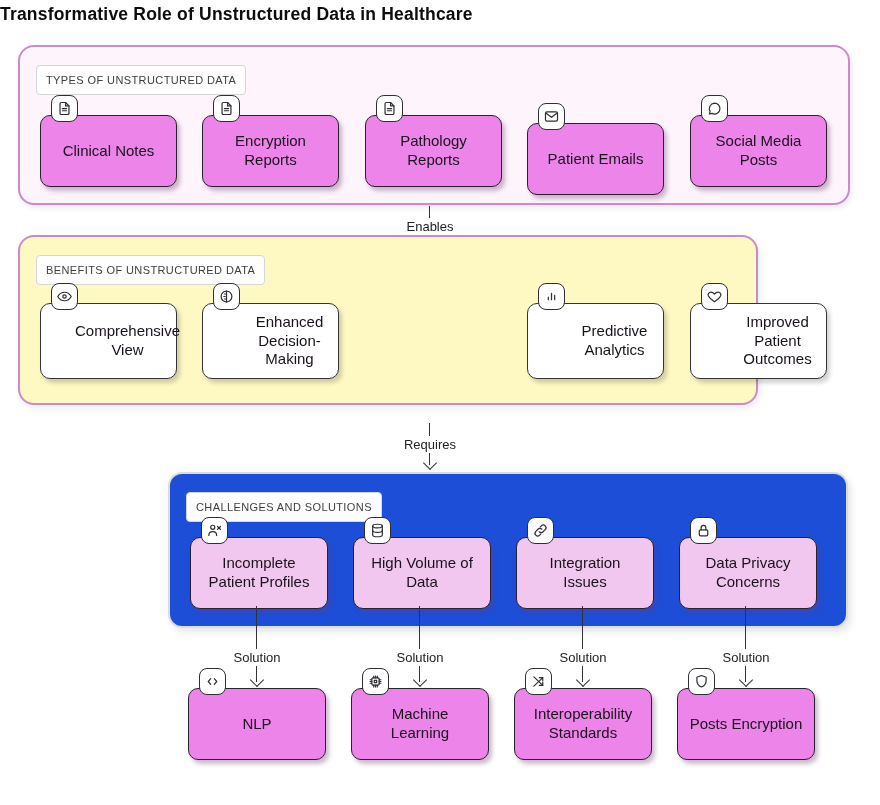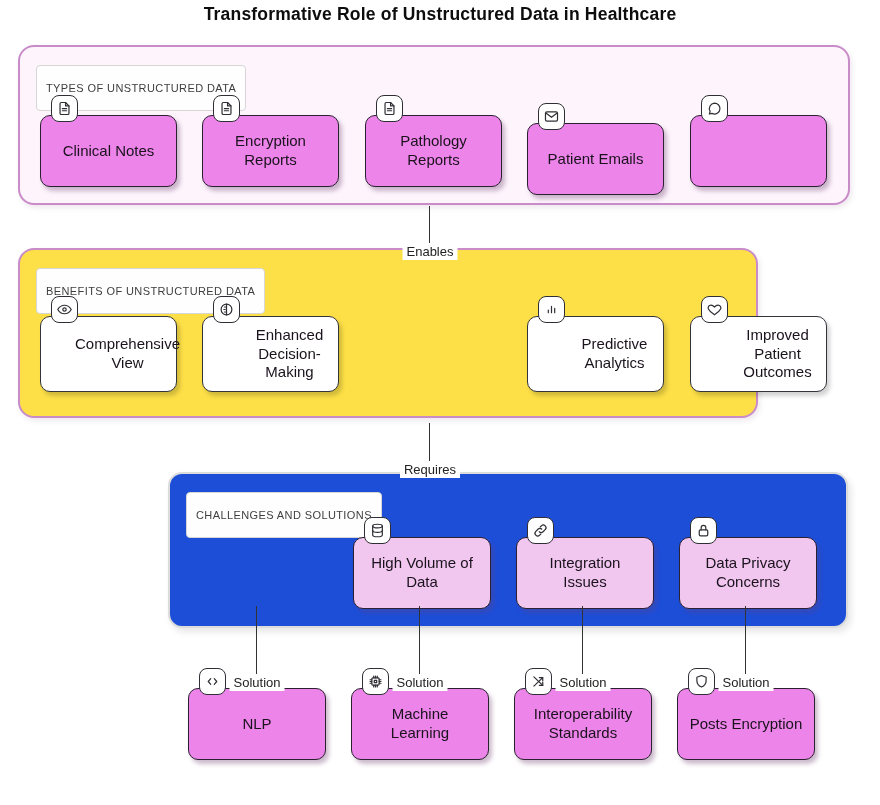--- a/index.html
+++ b/index.html
@@ -1,29 +1,29 @@
 <!DOCTYPE html>
 <html><head>
 <meta charset="utf-8">
 <style>
   html,body{margin:0;padding:0;background:#ffffff;}
   .page{position:relative;width:880px;height:805px;background:#ffffff;
         font-family:"Liberation Sans","DejaVu Sans",sans-serif;overflow:hidden;}
-  .title{position:absolute;top:4px;left:0;right:0;text-align:center;
+  .title{position:absolute;top:4px;left:0;right:0;
          font-size:17.5px;font-weight:600;color:#0d0d0d;letter-spacing:.2px;}
 
   
   .section{position:absolute;box-sizing:border-box;border-radius:16px;}
   .sec-pink{border:2px solid #c98cc9;box-shadow:2px 3px 5px rgba(120,70,120,.12);}
   .sec1{left:18px;top:45px;width:832px;height:160px;background:#fdf4fc;}
-  .sec2{left:18px;top:248px;width:740px;height:170px;background:#fde047;}
+  .sec2{left:18px;top:235px;width:740px;height:170px;background:#fef9c3;}
   .sec3{left:168px;top:472px;width:680px;height:156px;background:#1d4ed8;
         border:2px solid #dcdcdc;border-radius:14px;box-shadow:3px 4px 7px rgba(0,0,0,.10);}
   .sec-label{position:absolute;left:16px;top:18px;background:#fefefe;border:1px solid #d6d6d6;
-             border-radius:4px;padding:16px 9px;font-size:11px;color:#3e3e3e;letter-spacing:.4px;}
+             border-radius:4px;padding:8px 9px;font-size:11px;color:#3e3e3e;letter-spacing:.4px;}
 
   
   .node{position:absolute;box-sizing:border-box;width:137px;height:72px;
         border:1.6px solid #2a2130;border-radius:10px;
         display:flex;align-items:center;justify-content:center;text-align:center;
         padding:6px 10px;font-size:15px;line-height:1.25;color:#1a121c;}
   .magenta{background:#ec84e9;box-shadow:3px 4px 4px rgba(110,60,110,.35);}
   .whitebox{background:#ffffff;border-color:#33333a;box-shadow:3px 4px 4px rgba(0,0,0,.18);padding-left:48px;}
   .lightpink{background:#f1c6ef;box-shadow:3px 4px 4px rgba(110,60,110,.28);}
   .h76{height:76px;}
@@ -36,21 +36,21 @@
   .badge svg{width:17px;height:17px;stroke:#2e2e34;fill:none;
              stroke-width:1.7;stroke-linecap:round;stroke-linejoin:round;}
 
   
   .varrow{position:absolute;width:14px;}
   .varrow .line{position:absolute;left:6.2px;top:0;bottom:4px;width:0;border-left:1.7px solid #333;}
   .varrow .chev{position:absolute;left:2.2px;bottom:1px;width:9px;height:9px;
                 border-left:1.7px solid #333;border-bottom:1.7px solid #333;
                 transform:rotate(-45deg);transform-origin:center;}
   .edge-label{position:absolute;transform:translateX(-50%);background:#ffffff;
-              padding:1px 4px;font-size:13px;color:#222;white-space:nowrap;z-index:5;margin-top:25px;}
+              padding:1px 4px;font-size:13px;color:#222;white-space:nowrap;z-index:5;}
 </style>
 </head>
 <body>
 
 <div class="page">
   <div class="title">Transformative Role of Unstructured Data in Healthcare</div>
 
   <div class="section sec-pink sec1">
     <div class="sec-label">TYPES OF UNSTRUCTURED DATA</div>
 
@@ -96,20 +96,21 @@
       </span>
       <span>Patient Emails</span>
     </div>
 
     <div class="node magenta" style="left:670px;top:68px">
       <span class="badge">
         <svg viewBox="0 0 24 24">
             <path d="M12 4.5a7.7 7.7 0 0 1 7.7 7.7A7.7 7.7 0 0 1 8.5 18.9L4.8 19.8l1-3.7A7.7 7.7 0 0 1 12 4.5z"></path>
           </svg>
       </span>
+      <span>Social Media Posts</span>
     </div>
   </div>
 
   <div class="varrow" style="left:423px;top:206px;height:44px;">
     <div class="line"></div>
       <div class="chev"></div>
   </div>
   <div class="edge-label" style="left:430px;top:218px;">Enables</div>
 
   <div class="section sec-pink sec2">
@@ -158,20 +159,30 @@
 
   <div class="varrow" style="left:423px;top:423px;height:46px;">
     <div class="line"></div>
       <div class="chev"></div>
   </div>
   <div class="edge-label" style="left:430px;top:436px;">Requires</div>
 
   <div class="section sec3">
     <div class="sec-label">CHALLENGES AND SOLUTIONS</div>
 
+    <div class="node lightpink w138" style="left:20px;top:63px">
+      <span class="badge">
+        <svg viewBox="0 0 24 24">
+            <circle cx="9.5" cy="7.5" r="2.9"></circle>
+            <path d="M4 19c0-3.2 2.5-5.3 5.5-5.3S15 15.8 15 19"></path>
+            <path d="M16.3 6.3l4.2 4.2M20.5 6.3l-4.2 4.2"></path>
+          </svg>
+      </span>
+      <span>Incomplete Patient Profiles</span>
+    </div>
 
     <div class="node lightpink w138" style="left:183px;top:63px">
       <span class="badge">
         <svg viewBox="0 0 24 24">
             <ellipse cx="12" cy="5.8" rx="6.8" ry="2.6"></ellipse>
             <path d="M5.2 5.8v6.2c0 1.4 3 2.6 6.8 2.6s6.8-1.2 6.8-2.6V5.8"></path>
             <path d="M5.2 12v6.2c0 1.4 3 2.6 6.8 2.6s6.8-1.2 6.8-2.6V12"></path>
           </svg>
       </span>
       <span>High Volume of Data</span>

